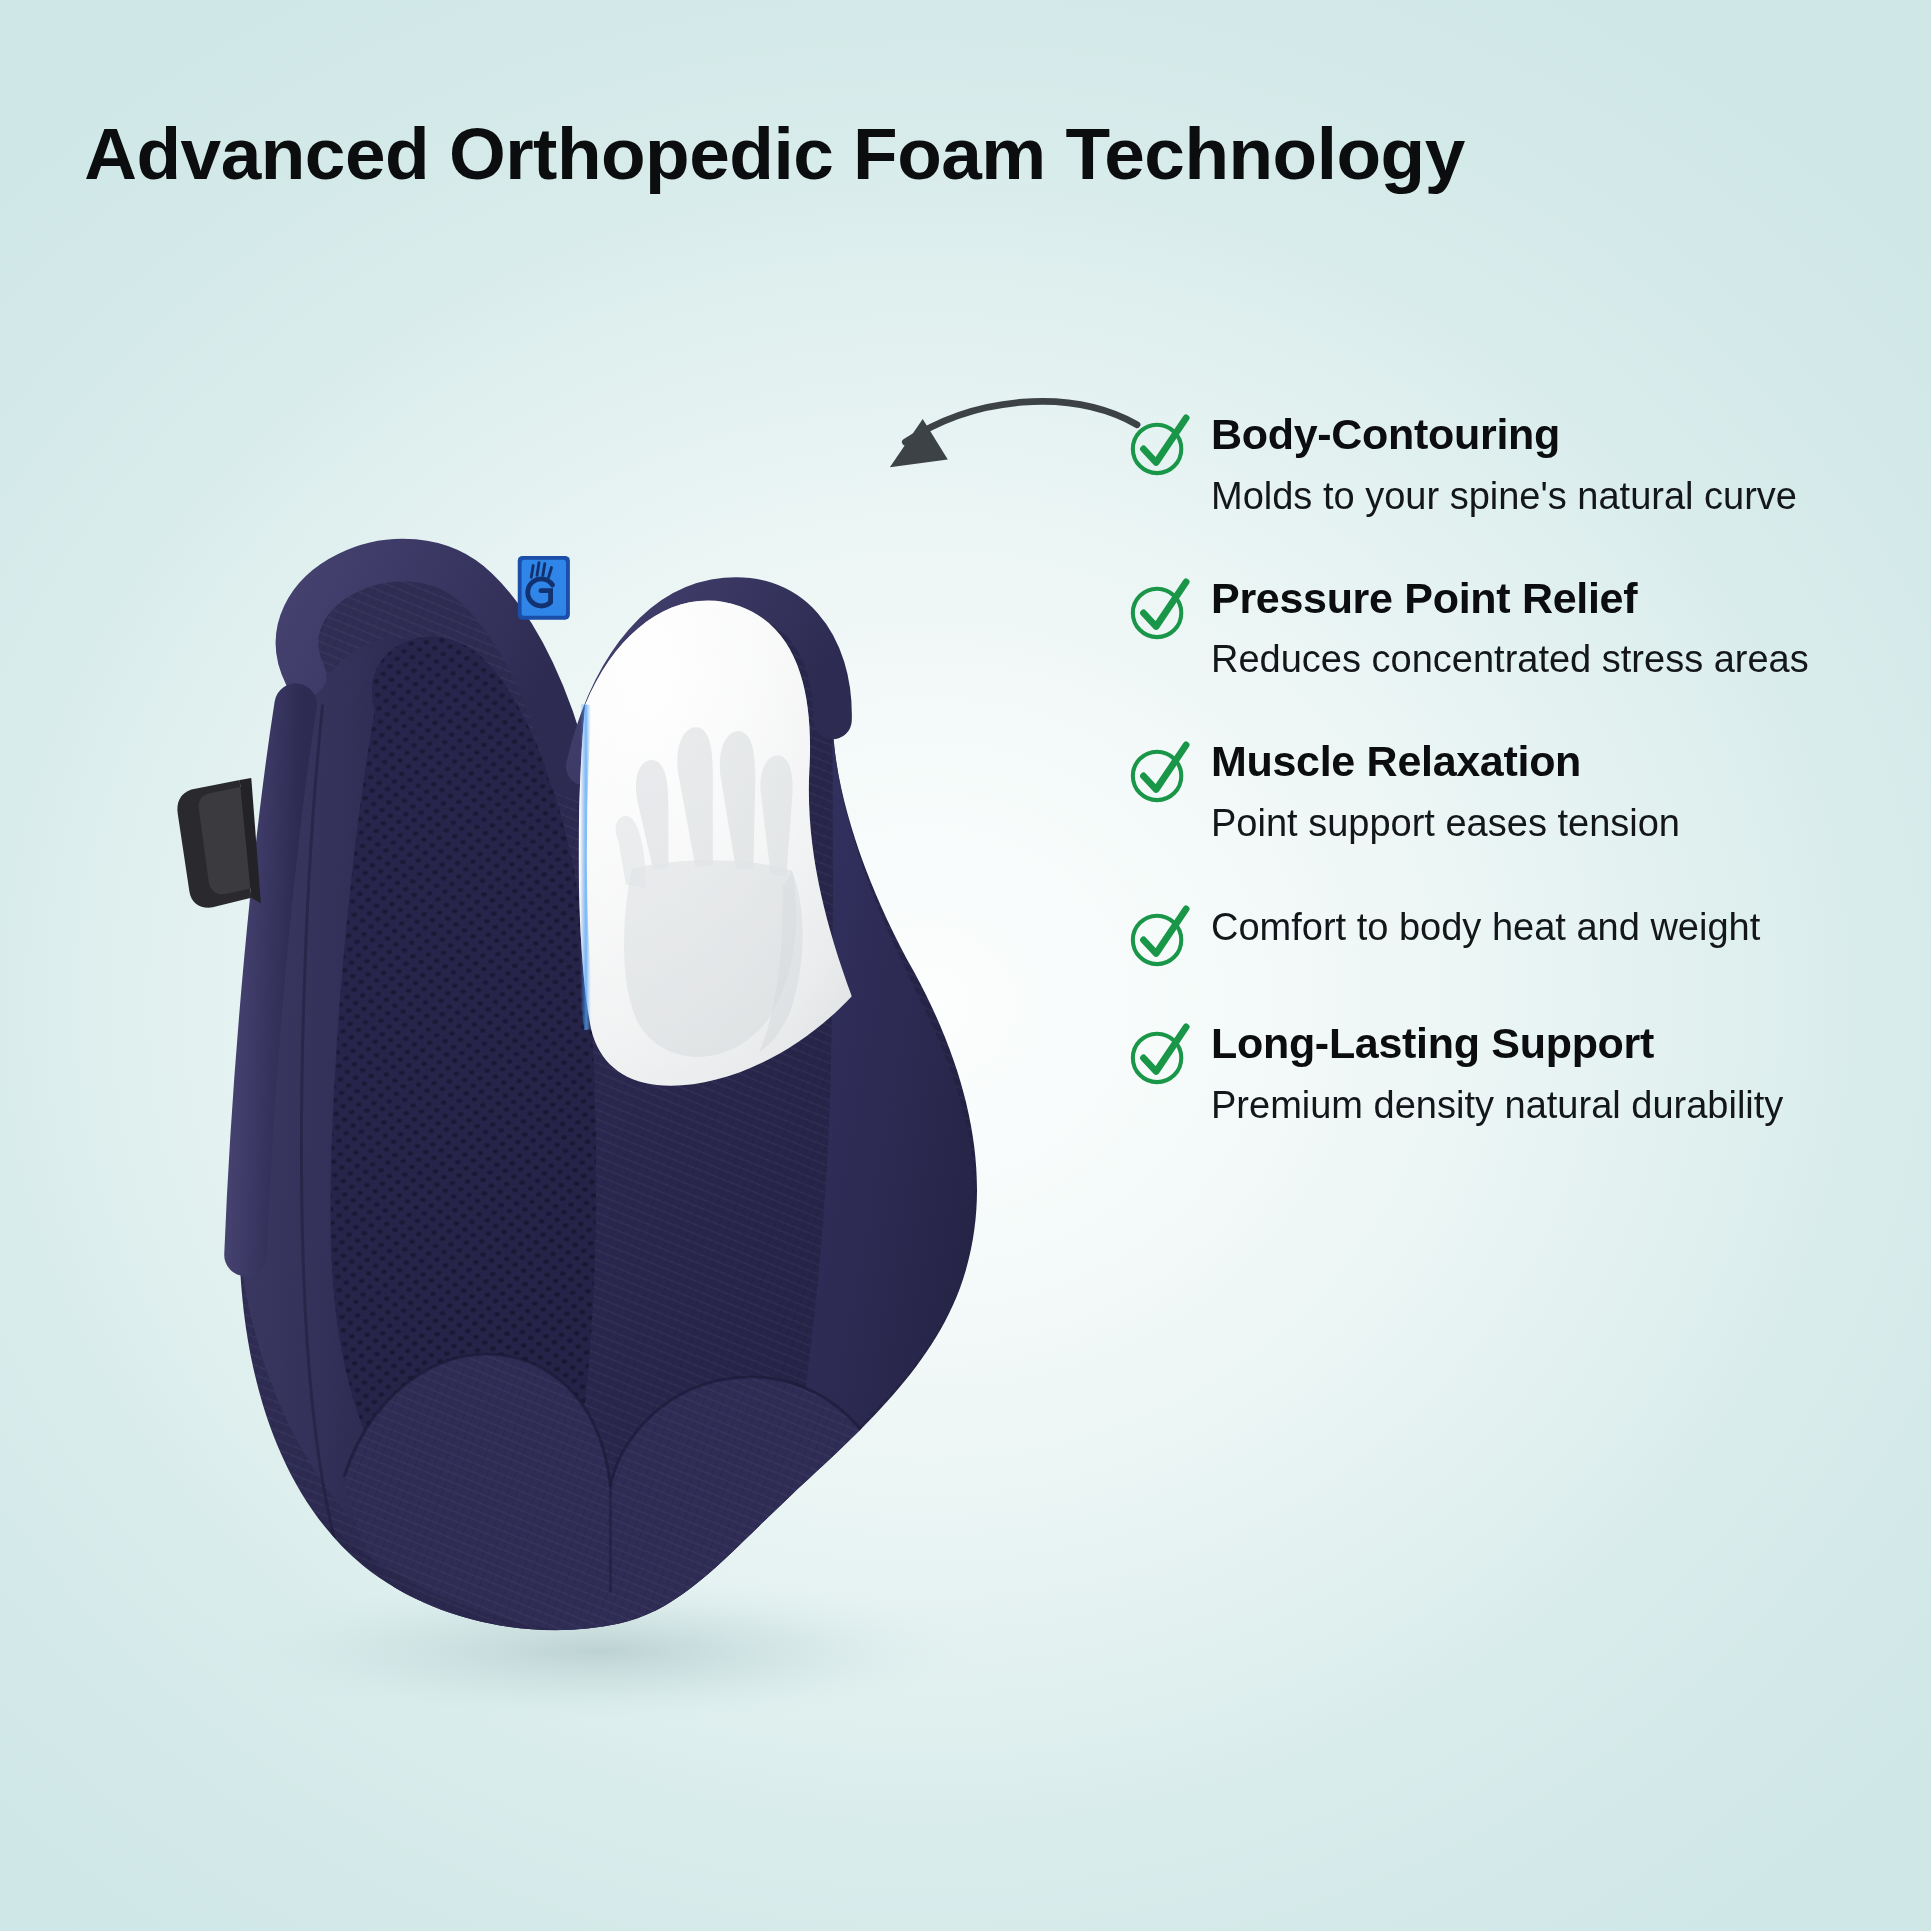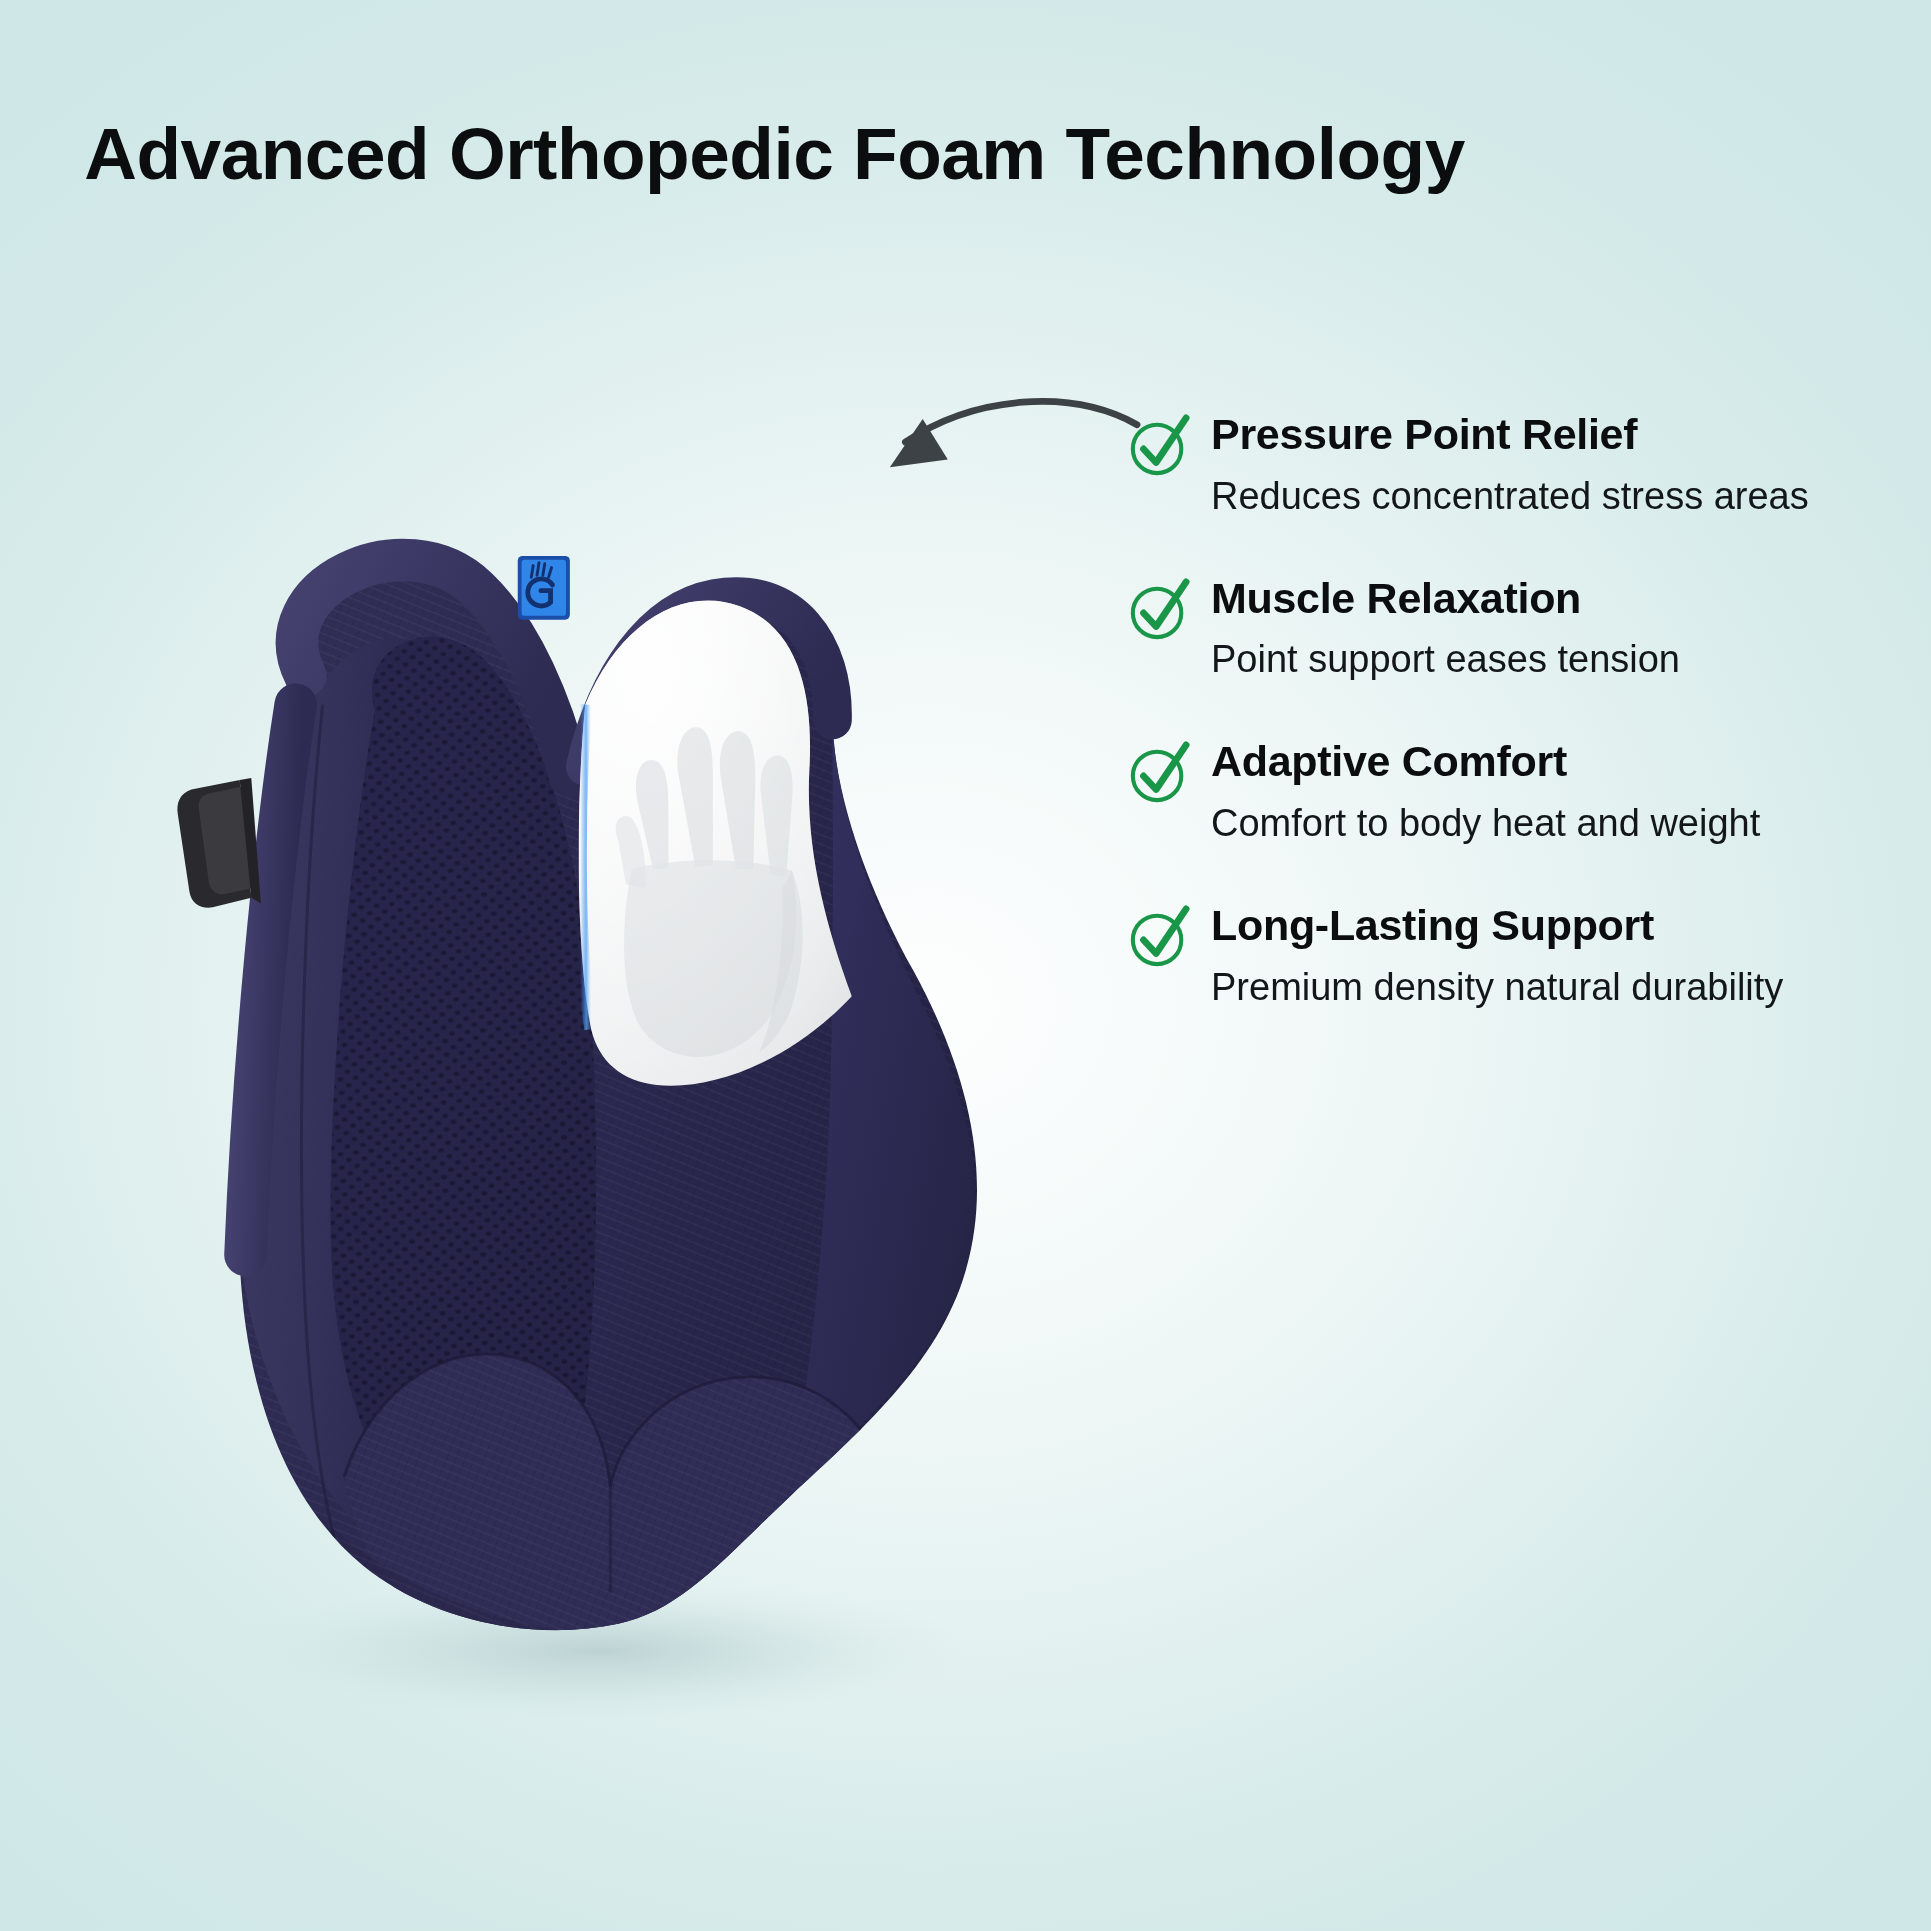--- a/index.html
+++ b/index.html
@@ -302,20 +302,32 @@
 
   <div class="arrow">
     <svg viewBox="0 0 320 120" xmlns="http://www.w3.org/2000/svg">
       <path d="M318 40 C 250 2, 150 10, 78 58" fill="none" stroke="#3d4246" stroke-width="7" stroke-linecap="round"></path>
       <path d="M96 34 L 62 84 L 122 76 Z" fill="#3d4246"></path>
     </svg>
   </div>
 
   <div class="benefits">
 
+    <div class="benefit-item">
+      <span class="check-icon">
+        <svg viewBox="0 0 64 64" xmlns="http://www.w3.org/2000/svg">
+          <circle cx="30" cy="34" r="25" fill="none" stroke="#1a9648" stroke-width="4.2"></circle>
+          <path d="M16 34 L 29 48 L 60 2" fill="none" stroke="#1a9648" stroke-width="7" stroke-linecap="round" stroke-linejoin="round"></path>
+        </svg>
+      </span>
+      <div class="benefit-text">
+        <div class="benefit-title">Body-Contouring</div>
+        <div class="benefit-desc">Molds to your spine's natural curve</div>
+      </div>
+    </div>
 
     <div class="benefit-item">
       <span class="check-icon">
         <svg viewBox="0 0 64 64" xmlns="http://www.w3.org/2000/svg">
           <circle cx="30" cy="34" r="25" fill="none" stroke="#1a9648" stroke-width="4.2"></circle>
           <path d="M16 34 L 29 48 L 60 2" fill="none" stroke="#1a9648" stroke-width="7" stroke-linecap="round" stroke-linejoin="round"></path>
         </svg>
       </span>
       <div class="benefit-text">
         <div class="benefit-title">Pressure Point Relief</div>
@@ -337,21 +349,20 @@
     </div>
 
     <div class="benefit-item">
       <span class="check-icon">
         <svg viewBox="0 0 64 64" xmlns="http://www.w3.org/2000/svg">
           <circle cx="30" cy="34" r="25" fill="none" stroke="#1a9648" stroke-width="4.2"></circle>
           <path d="M16 34 L 29 48 L 60 2" fill="none" stroke="#1a9648" stroke-width="7" stroke-linecap="round" stroke-linejoin="round"></path>
         </svg>
       </span>
       <div class="benefit-text">
-        <div class="benefit-title">Adaptive Comfort</div>
         <div class="benefit-desc">Comfort to body heat and weight</div>
       </div>
     </div>
 
     <div class="benefit-item">
       <span class="check-icon">
         <svg viewBox="0 0 64 64" xmlns="http://www.w3.org/2000/svg">
           <circle cx="30" cy="34" r="25" fill="none" stroke="#1a9648" stroke-width="4.2"></circle>
           <path d="M16 34 L 29 48 L 60 2" fill="none" stroke="#1a9648" stroke-width="7" stroke-linecap="round" stroke-linejoin="round"></path>
         </svg>

